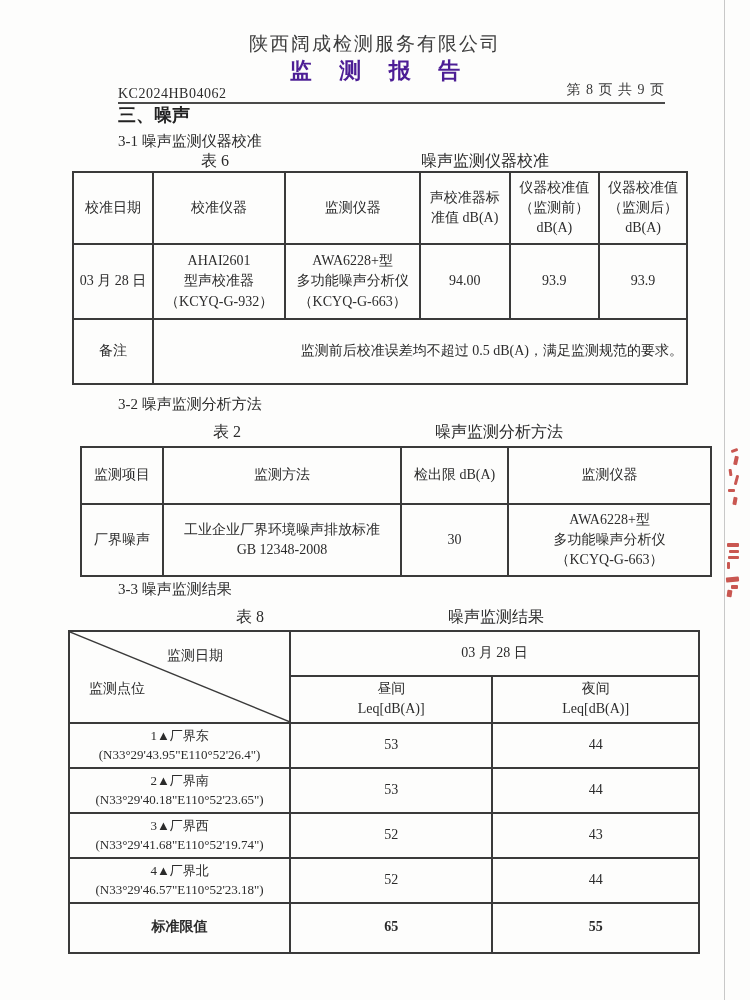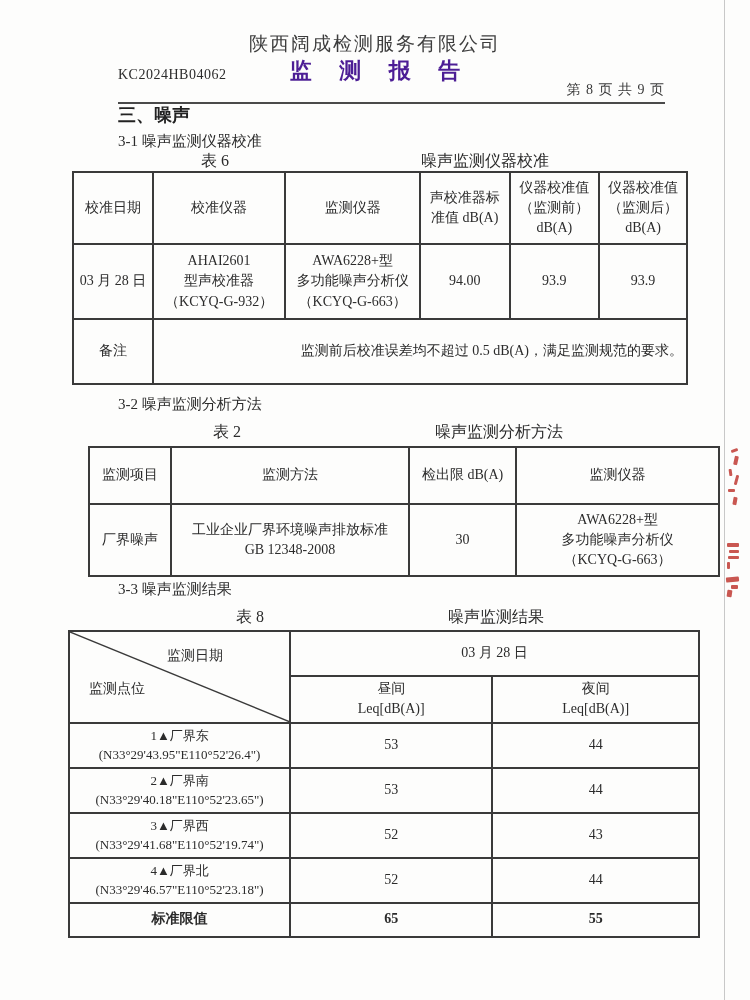--- a/index.html
+++ b/index.html
@@ -11,21 +11,21 @@
   .abs{position:absolute;}
   .center-text{left:0;width:750px;text-align:center;}
   .company{top:31px;font-size:19px;letter-spacing:2px;color:#3d3d3d;}
   .report-title{top:56px;font-size:22px;font-weight:bold;letter-spacing:11px;text-indent:11px;color:#4c1d95;}
   .ref-row{
     top:74px;left:118px;width:547px;height:28px;
     border-bottom:2px solid #4a4a4a;
     display:flex;justify-content:space-between;align-items:flex-end;
     font-size:14px;
   }
-  .ref-row .refno{letter-spacing:0.5px;padding-bottom:19px;}
+  .ref-row .refno{letter-spacing:0.5px;padding-bottom:0;}
   .ref-row .pageno{letter-spacing:1px;padding-bottom:3px;color:#3a3a3a;}
   .sec-head{left:118px;font-size:18px;font-weight:bold;color:#222;}
   .sub-head{left:118px;font-size:15px;}
   .tbl-caption{font-size:16px;}
   table{border-collapse:collapse;table-layout:fixed;}
   td{
     border:2px solid #3a3a3a;
     text-align:center;vertical-align:middle;
     font-size:14px;line-height:1.45;
     white-space:pre-line;
@@ -97,21 +97,21 @@
     <td>备注</td>
     <td colspan="5" class="note-cell">监测前后校准误差均不超过 0.5 dB(A)，满足监测规范的要求。</td>
   </tr>
 </tbody>
   </table>
 
 <div class="abs sub-head" style="top:395px;">3-2 噪声监测分析方法</div>
 <div class="abs tbl-caption" style="top:422px;left:213px;">表 2</div>
 <div class="abs tbl-caption" style="top:422px;left:435px;">噪声监测分析方法</div>
 
-<table class="abs" style="top:446px;left:88px;width:632px;">
+<table class="abs" style="top:446px;left:80px;width:632px;">
   <colgroup>
     <col style="width:13.0%">
       <col style="width:37.8%">
       <col style="width:17.0%">
       <col style="width:32.2%">
   </colgroup>
   <tbody>
       <tr style="height:57px;">
     <td>监测项目</td>
     <td>监测方法</td>
@@ -174,21 +174,21 @@
 (N33°29'41.68"E110°52'19.74")</td>
     <td>52</td>
     <td>43</td>
   </tr>
   <tr style="height:45px;">
     <td class="coord-cell">4▲厂界北
 (N33°29'46.57"E110°52'23.18")</td>
     <td>52</td>
     <td>44</td>
   </tr>
-  <tr style="height:34px;" class="bold-row">
+  <tr style="height:50px;" class="bold-row">
     <td>标准限值</td>
     <td>65</td>
     <td>55</td>
   </tr>
 </tbody>
   </table>
 
 <div class="abs scan-line"></div>
 <div>
   <span class="stamp-mark" style="left:731px;top:449px;width:7px;height:3px;transform:rotate(-20deg);"></span>

